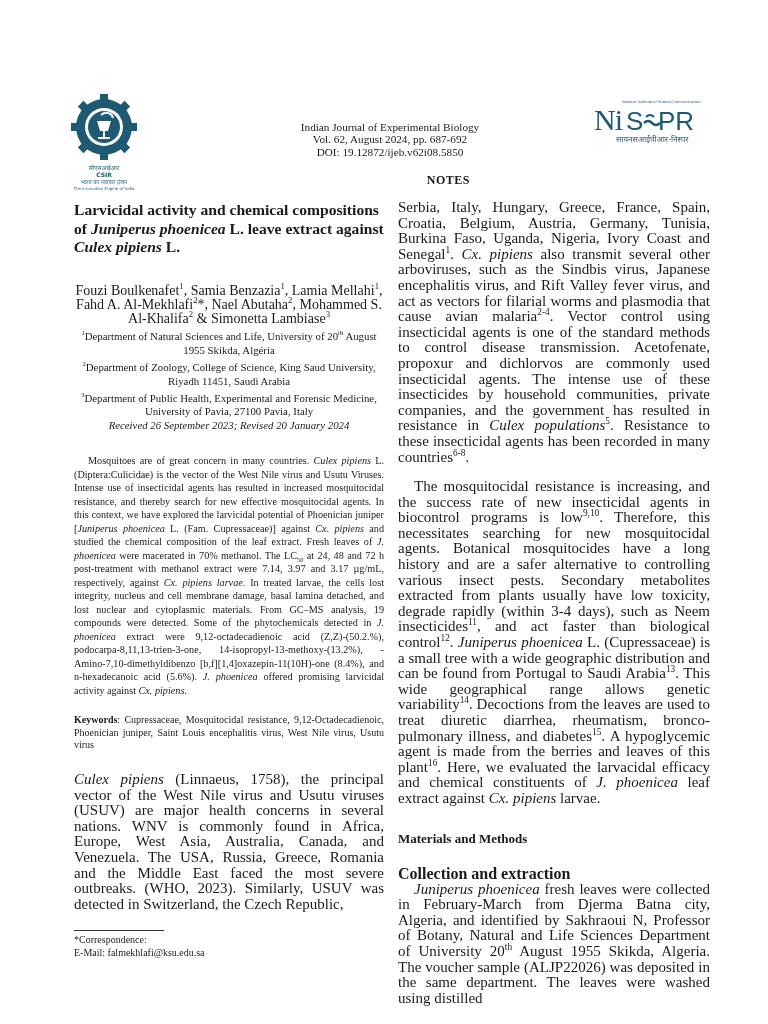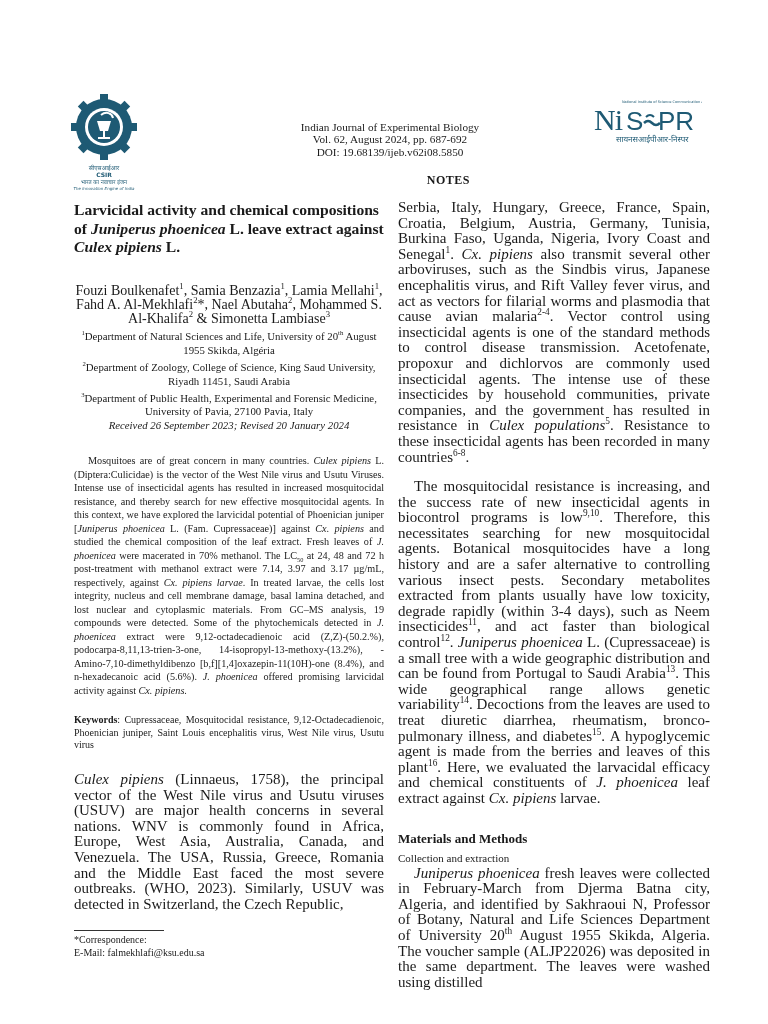--- a/index.html
+++ b/index.html
@@ -21,21 +21,21 @@
   .affil { text-align:center; font-size:10.8px; line-height:13.4px; margin-top:4px; }
   .dates { text-align:center; font-size:10.8px; line-height:13.4px; font-style:italic; }
   .abstract { font-size:10.2px; line-height:13.5px; text-align:justify; text-indent:14px; margin-top:22px; }
   .keywords { font-size:10px; line-height:12.6px; text-align:justify; margin-top:17px; }
   .body-text { font-size:15px; line-height:15.6px; text-align:justify; }
   .intro { margin-top:20px; }
   .footnote-rule { width:90px; border-top:1px solid #333; margin-top:18px; }
   .footnote { font-size:10px; line-height:13px; margin-top:2px; }
   .para-indent { text-indent:16px; }
   .sec-head { font-size:13px; font-weight:bold; margin-top:12px; line-height:16px; }
-  .subsec-head { font-size:11px; font-weight:normal; line-height:14px; margin-top:4px; }
+  .subsec-head { font-size:16px; font-weight:bold; line-height:14px; margin-top:20px; }
   sup { font-size:0.62em; line-height:0; vertical-align:super; }
   sub { font-size:0.62em; line-height:0; }
   i, .it { font-style:italic; }
 </style>
 </head>
 <body>
 
 <div class="abs" id="csir-logo">
   <svg width="100" height="100" viewBox="0 0 100 100">
     <g transform="translate(36,34)" fill="#1e5a74">
@@ -72,21 +72,21 @@
     <path d="M52 26 q4 -4 8 0 q4 4 8 0" stroke="#1e5a74" stroke-width="2.5" fill="none"></path>
     <path d="M54 20 q4 -4 8 0" stroke="#1e5a74" stroke-width="2" fill="none"></path>
     <text x="66" y="33" font-size="26" fill="#1e5a74" font-family="Liberation Sans, sans-serif">PR</text>
     <text x="24" y="45" font-size="8" fill="#1e5a74" font-family="DejaVu Sans, sans-serif">सायनसआईपीआर-निस्पर</text>
   </svg>
 </div>
 
 <div class="abs" id="journal-head">
   <div>Indian Journal of Experimental Biology</div>
   <div>Vol. 62, August 2024, pp. 687-692</div>
-  <div>DOI: 19.68139/ijeb.v62i08.5850</div>
+  <div>DOI: 19.12872/ijeb.v62i08.5850</div>
 </div>
 
 <div class="abs" id="notes-title">NOTES</div>
 
 <div class="abs" id="left-col">
   <h1 class="article-title"><span>Larvicidal activity and chemical compositions of </span><i>Juniperus phoenicea</i><span> L. leave extract against </span><i>Culex pipiens</i><span> L.</span></h1>
 
   <div class="authors">
     <span><span>Fouzi Boulkenafet</span><sup>1</sup><span>, </span></span><span><span>Samia Benzazia</span><sup>1</sup><span>, </span></span><span><span>Lamia Mellahi</span><sup>1</sup><span>, </span></span><span><span>Fahd A. Al-Mekhlafi</span><sup>2</sup><span>*</span><span>, </span></span><span><span>Nael Abutaha</span><sup>2</sup><span>, </span></span><span><span>Mohammed S. Al-Khalifa</span><sup>2</sup><span> &amp; </span></span><span><span>Simonetta Lambiase</span><sup>3</sup></span>
   </div>

